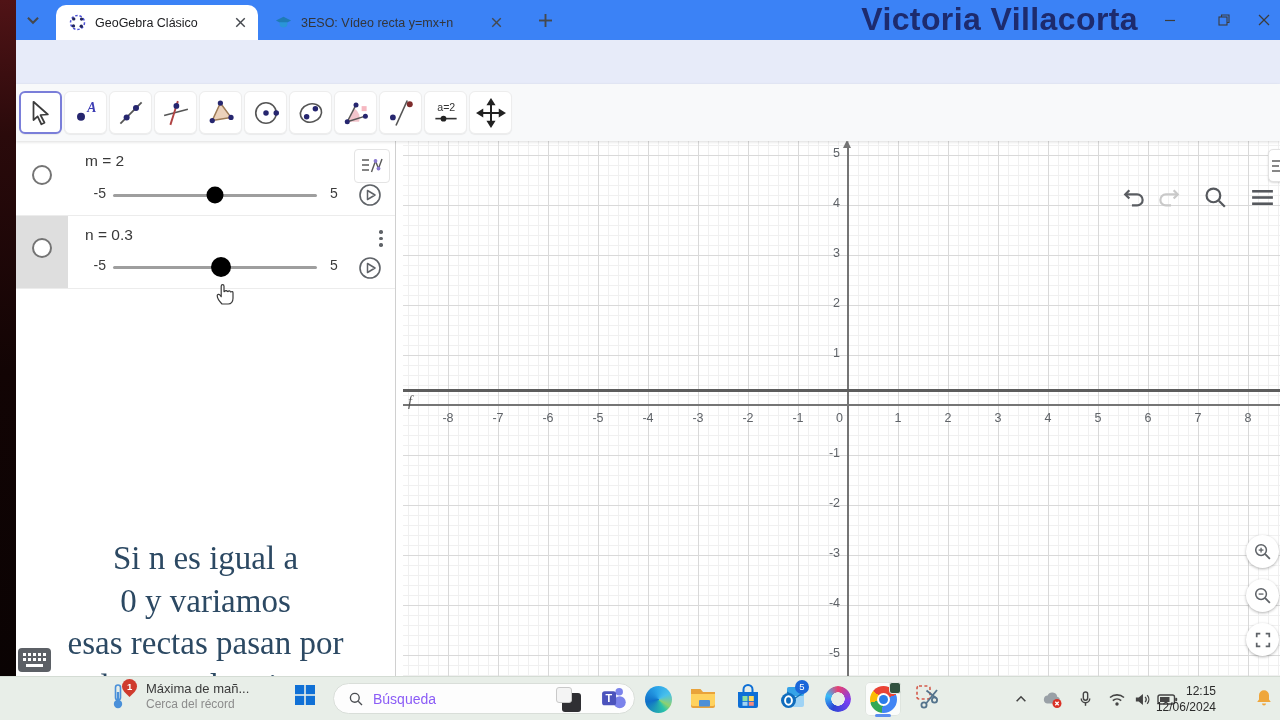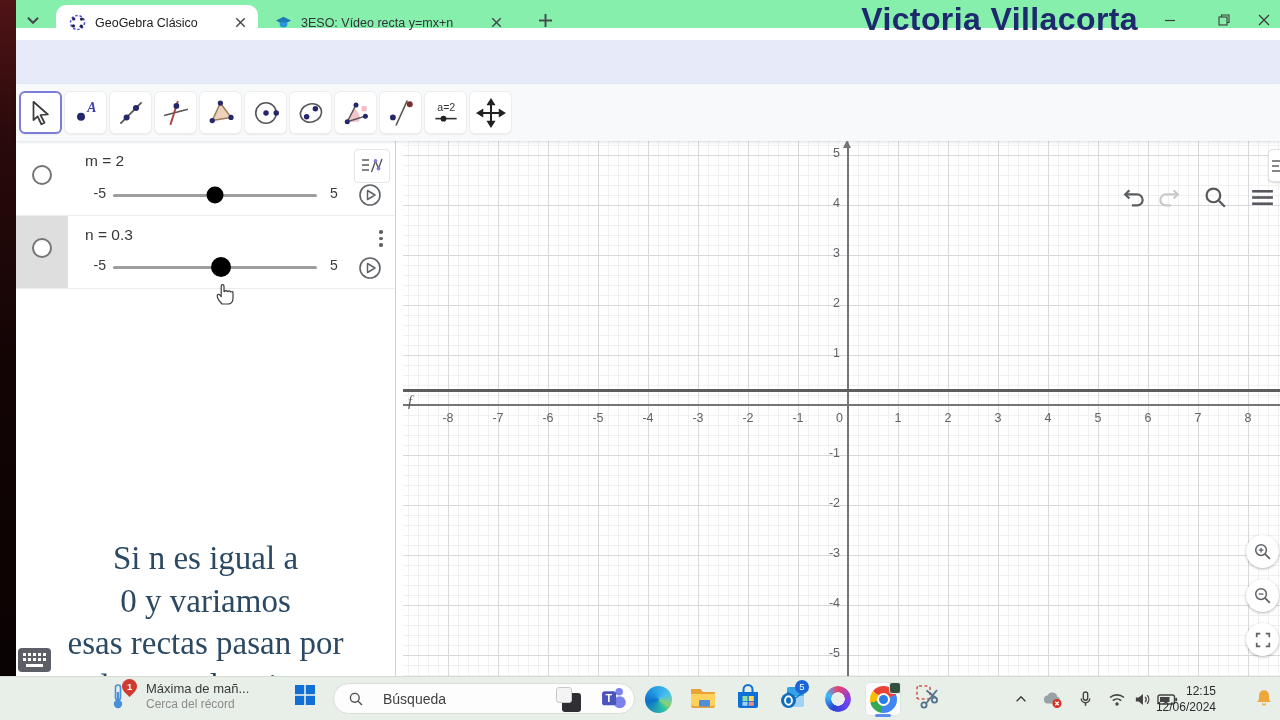--- a/index.html
+++ b/index.html
@@ -6,21 +6,21 @@
   html,body { width:1280px; height:720px; overflow:hidden; font-family:"Liberation Sans", sans-serif; background:#fff; }
   .abs { position:absolute; }
 
   
   #desktop-strip { left:0; top:0; width:16px; height:676px; background:linear-gradient(#501316,#2a0a0b 20%,#120404 55%,#0a0303 100%); }
 
   
   #browser { left:16px; top:0; width:1264px; height:676px; }
 
   
-  #tabbar { left:0; top:0; width:100%; height:28px; background:#86efac; }
+  #tabbar { left:0; top:0; width:100%; height:40px; background:#3b82f6; }
   .tab { top:5px; height:35px; border-radius:10px 10px 0 0; display:flex; align-items:center; }
   #tab-1 { left:40px; width:202px; background:#fff; }
   #tab-2 { left:246px; width:252px; }
   .tab .favicon { width:17px; height:17px; margin-left:13px; flex:0 0 auto; }
   .tab .tab-title { font-size:12.5px; color:#202124; margin-left:9px; white-space:nowrap; overflow:hidden; text-overflow:ellipsis; flex:1 1 auto; }
   #tab-2 .tab-title { color:#33353a; }
   .tab-close { width:17px; height:17px; margin:0 9px 0 6px; flex:0 0 auto; border-radius:50%; }
   #tab-search-chevron { left:8px; top:11px; width:18px; height:18px; }
   #new-tab-btn { left:520px; top:11px; width:19px; height:19px; }
   #presenter-name { top:0; right:142px; height:40px; line-height:38px; font-size:32px; font-weight:bold; color:#1d2b6e; letter-spacing:0.4px; }
@@ -110,21 +110,21 @@
   #taskbar { left:0; top:676px; width:1280px; height:44px; background:#e8eee8; border-top:1px solid #d4dcd4; z-index:10; }
   #weather { left:110px; top:4px; display:flex; align-items:center; }
   #weather-pin { position:absolute; left:12px; top:-2px; width:15px; height:15px; background:#cf3b2e; border-radius:50% 50% 50% 0; transform:rotate(-45deg); display:flex; align-items:center; justify-content:center; }
   #weather-pin span { transform:rotate(45deg); color:#fff; font-size:9.5px; font-weight:bold; }
   #weather-texts { margin-left:10px; }
   #weather-line1 { font-size:13px; color:#3a3a3a; }
   #weather-line2 { font-size:12px; color:#8c8c8c; margin-top:1px; }
   #start-btn { left:295px; top:8px; width:20px; height:20px; }
   #tb-search { left:333px; top:6px; width:302px; height:31px; background:#fdfdfd; border:1px solid #d9ded9; border-radius:16px; display:flex; align-items:center; }
   #tb-search svg { width:16px; height:16px; margin-left:14px; }
-  #tb-search span { font-size:14px; color:#404040; margin-left:19px;text-align:center; }
+  #tb-search span { font-size:14px; color:#8b5cf6; margin-left:9px;text-align:center; }
   .app { top:5px; width:36px; height:34px; border-radius:5px; display:flex; align-items:center; justify-content:center; }
   .app.active { background:rgba(255,255,255,.8); box-shadow:inset 0 0 0 1px #dfe5df; }
   .app .badge { position:absolute; right:-2px; top:-3px; min-width:14px; height:14px; border-radius:7px; background:#1a66d9; color:#fff; font-size:9.5px; line-height:14px; text-align:center; padding:0 2px; }
   .app .underline { position:absolute; bottom:-4px; left:50%; transform:translateX(-50%); width:16px; height:3px; border-radius:2px; background:#5b8def; }
   .tray { top:11px; width:22px; height:22px; display:flex; align-items:center; justify-content:center; }
   #tray-chevron { left:1010px; } #tray-cloud { left:1041px; } #tray-mic { left:1074px; }
   #tray-wifi { left:1106px; } #tray-vol { left:1131px; } #tray-batt { left:1156px; }
   #clock { right:64px; top:6px; text-align:right; font-size:12px; color:#2b2b2b; line-height:16px; }
   #bell { right:6px; top:11px; width:20px; height:20px; }
 </style>

